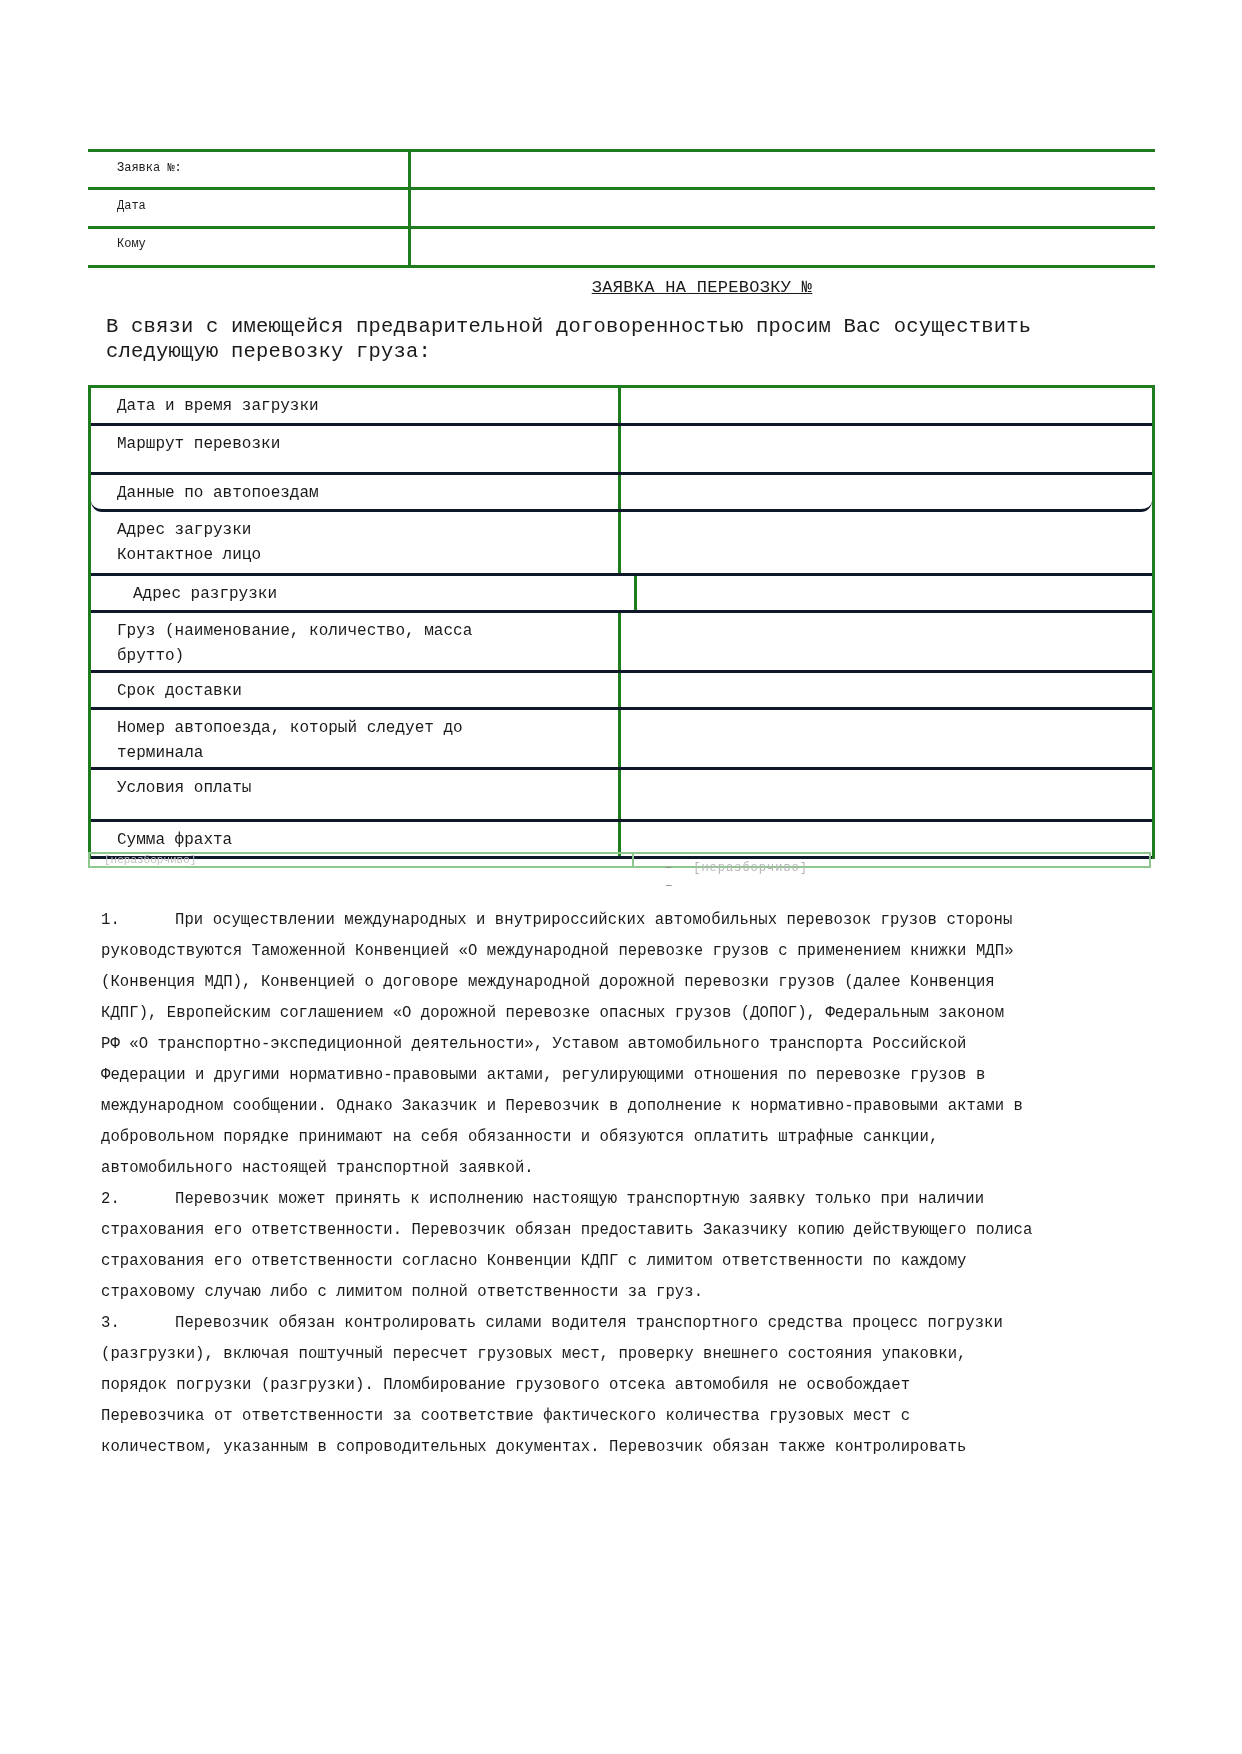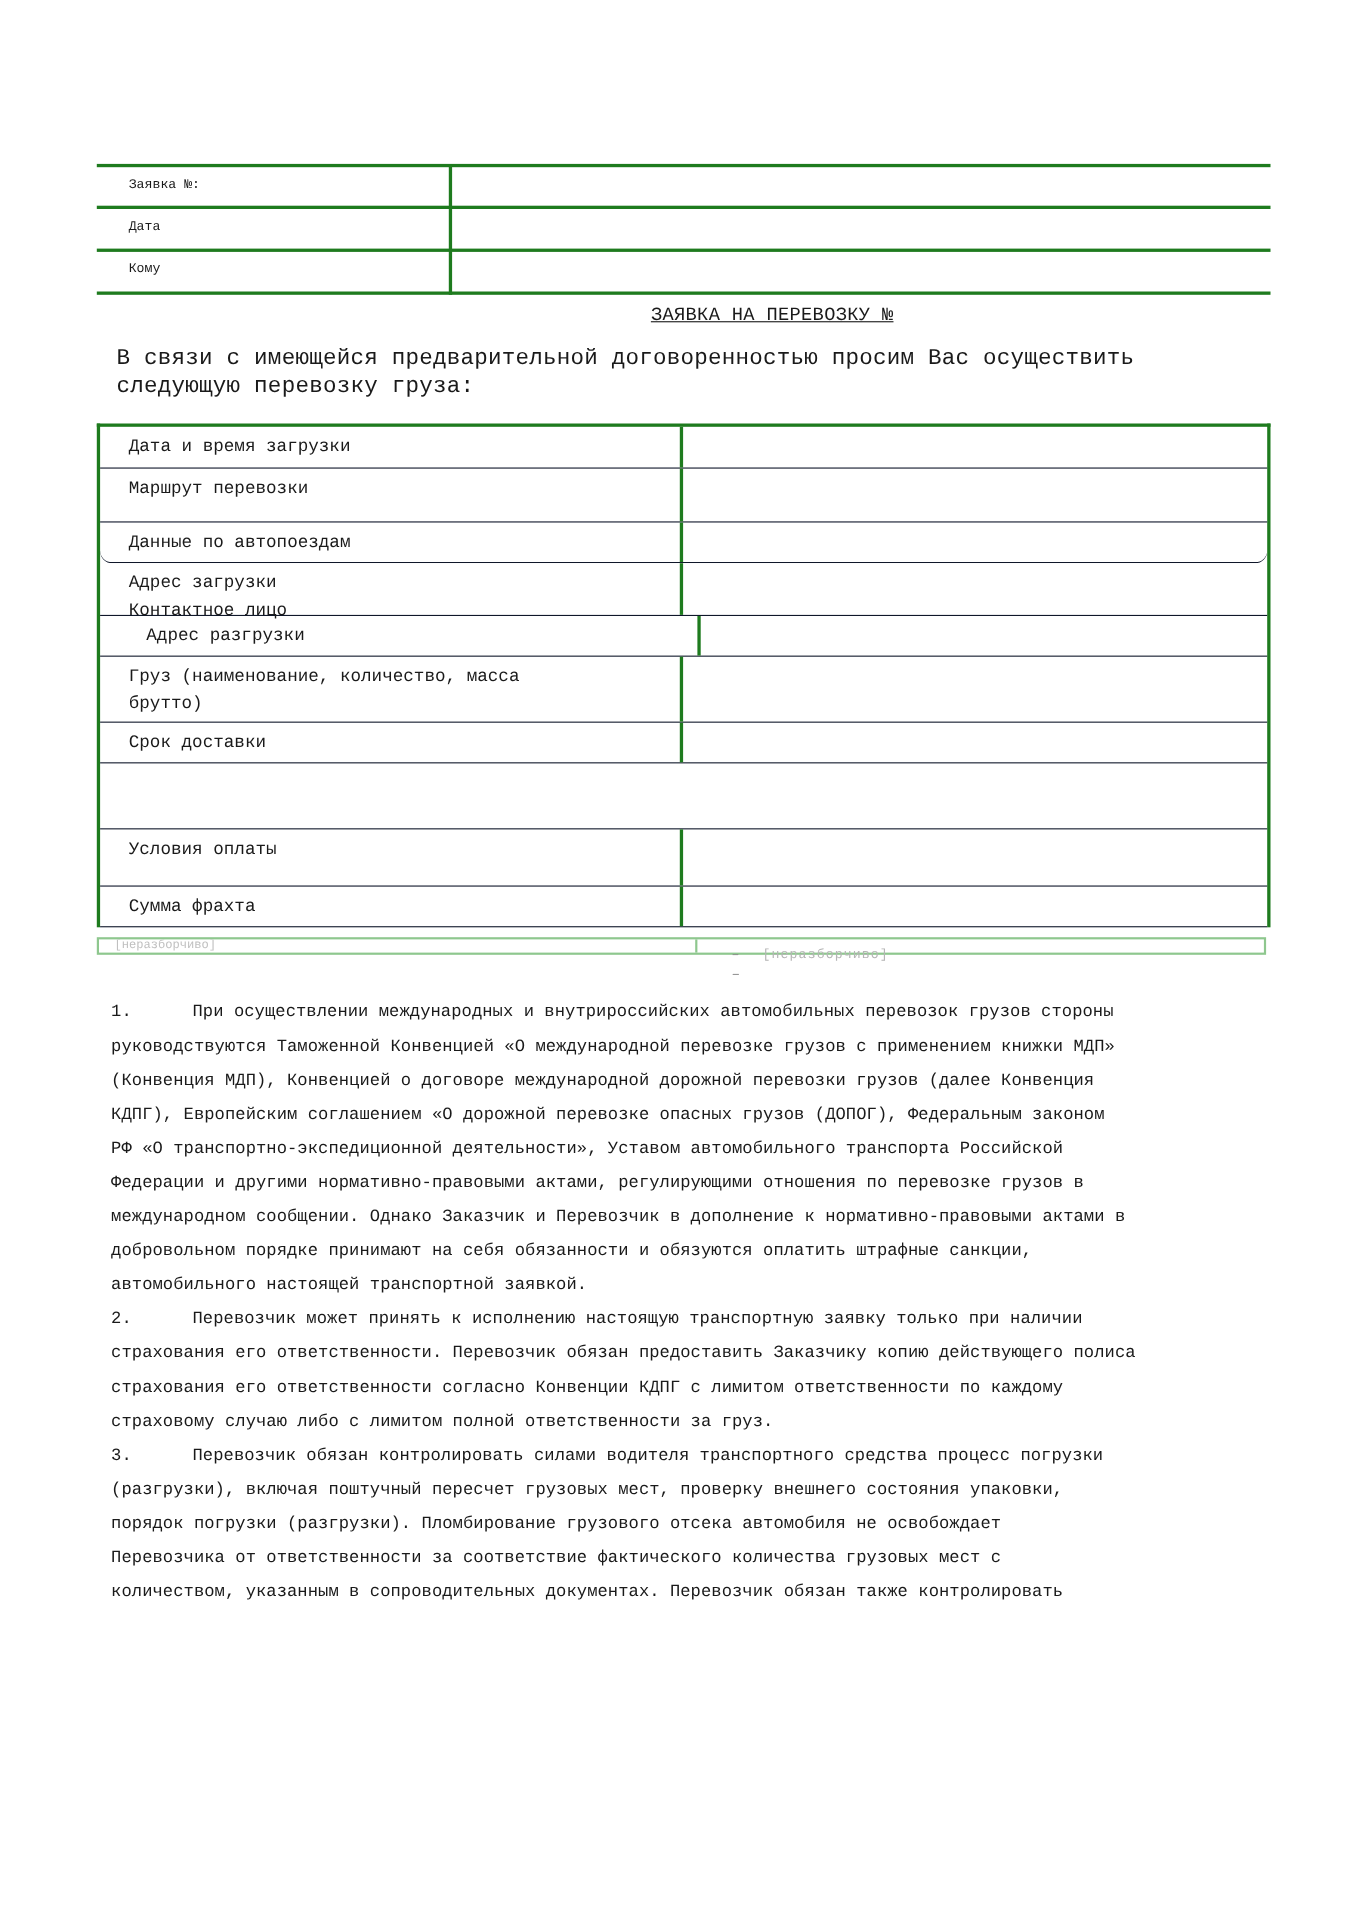--- a/index.html
+++ b/index.html
@@ -15,21 +15,21 @@
   .title { position: absolute; left: 16px; width: 1242px; top: 278px; text-align: center;
            font-size: 17px; text-decoration: underline; letter-spacing: 0.3px; }
   .title span { margin-left: 130px; }
 
   .intro { position: absolute; left: 106px; top: 314px; width: 1000px; font-size: 20.5px;
            line-height: 25px; letter-spacing: 0.2px; }
 
   
   .mt { position: absolute; left: 88px; top: 385px; width: 1067px; border: 3px solid #1e7b1e;
         border-bottom: none; box-sizing: border-box; }
-  .mt-row { display: flex; border-bottom: 1px solid #0f172a; box-sizing: border-box; }
+  .mt-row { display: flex; border-bottom: 3px solid #0f172a; box-sizing: border-box; }
   .mt-label { width: 530px; border-right: 3px solid #1e7b1e; box-sizing: border-box;
               padding: 6px 0 0 26px; font-size: 16px; line-height: 25px; }
   .mt-value { flex: 1; }
 
   .faded-row { position: absolute; left: 88px; top: 852px; width: 1063px; height: 16px;
                border: 2px solid #8ec78e; box-sizing: border-box; display: flex; }
   .faded-label { width: 528px; border-right: 2px solid #8ec78e; font-size: 11px; color: #c0c0c0;
                  padding-left: 14px; line-height: 12px; overflow: hidden; }
   .faded-value { flex: 1; position: relative; }
   .faded-text { position: absolute; left: 665px; top: 861px; font-size: 12px; color: #b5b5b5;
@@ -77,21 +77,21 @@
         <div>Маршрут перевозки</div>
       </div>
       <div class="mt-value"></div>
     </div>
     <div class="mt-row" style="height: 37px; border-radius: 11px;">
       <div class="mt-label">
         <div>Данные по автопоездам</div>
       </div>
       <div class="mt-value"></div>
     </div>
-    <div class="mt-row" style="height: 48px;">
+    <div class="mt-row" style="height: 64px;">
       <div class="mt-label">
         <div>Адрес загрузки</div>
         <div>Контактное лицо</div>
       </div>
       <div class="mt-value"></div>
     </div>
     <div class="mt-row" style="height: 37px; padding-left: 16px;">
       <div class="mt-label">
         <div>Адрес разгрузки</div>
       </div>
@@ -104,20 +104,24 @@
       </div>
       <div class="mt-value"></div>
     </div>
     <div class="mt-row" style="height: 37px;">
       <div class="mt-label">
         <div>Срок доставки</div>
       </div>
       <div class="mt-value"></div>
     </div>
     <div class="mt-row" style="height: 60px;">
+      <div class="mt-label">
+        <div>Номер автопоезда, который следует до</div>
+        <div>терминала</div>
+      </div>
       <div class="mt-value"></div>
     </div>
     <div class="mt-row" style="height: 52px;">
       <div class="mt-label">
         <div>Условия оплаты</div>
       </div>
       <div class="mt-value"></div>
     </div>
     <div class="mt-row" style="height: 37px;">
       <div class="mt-label">

